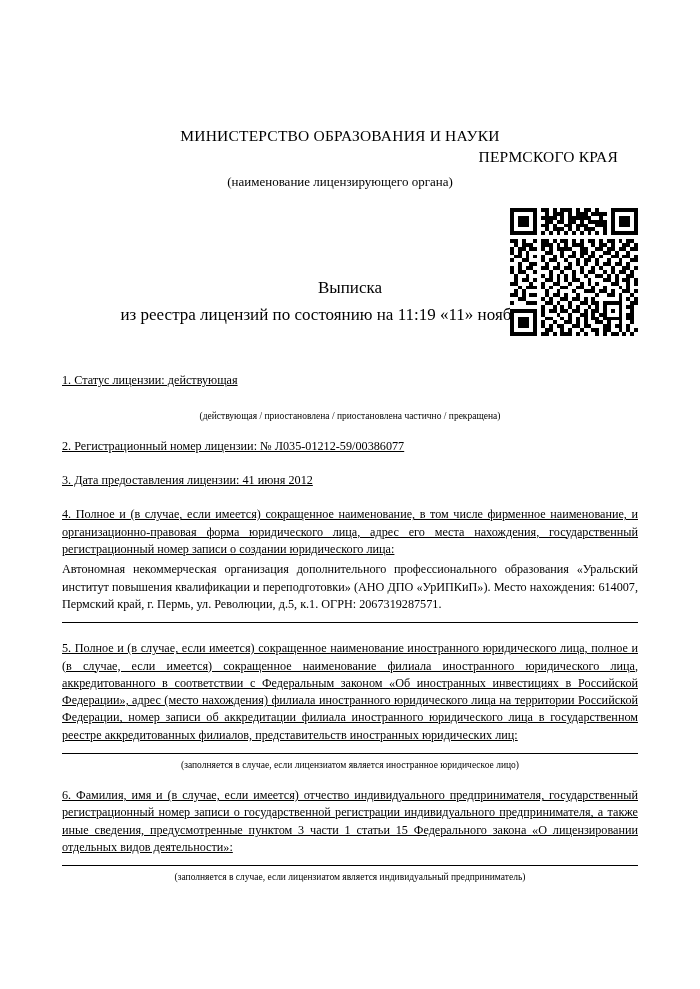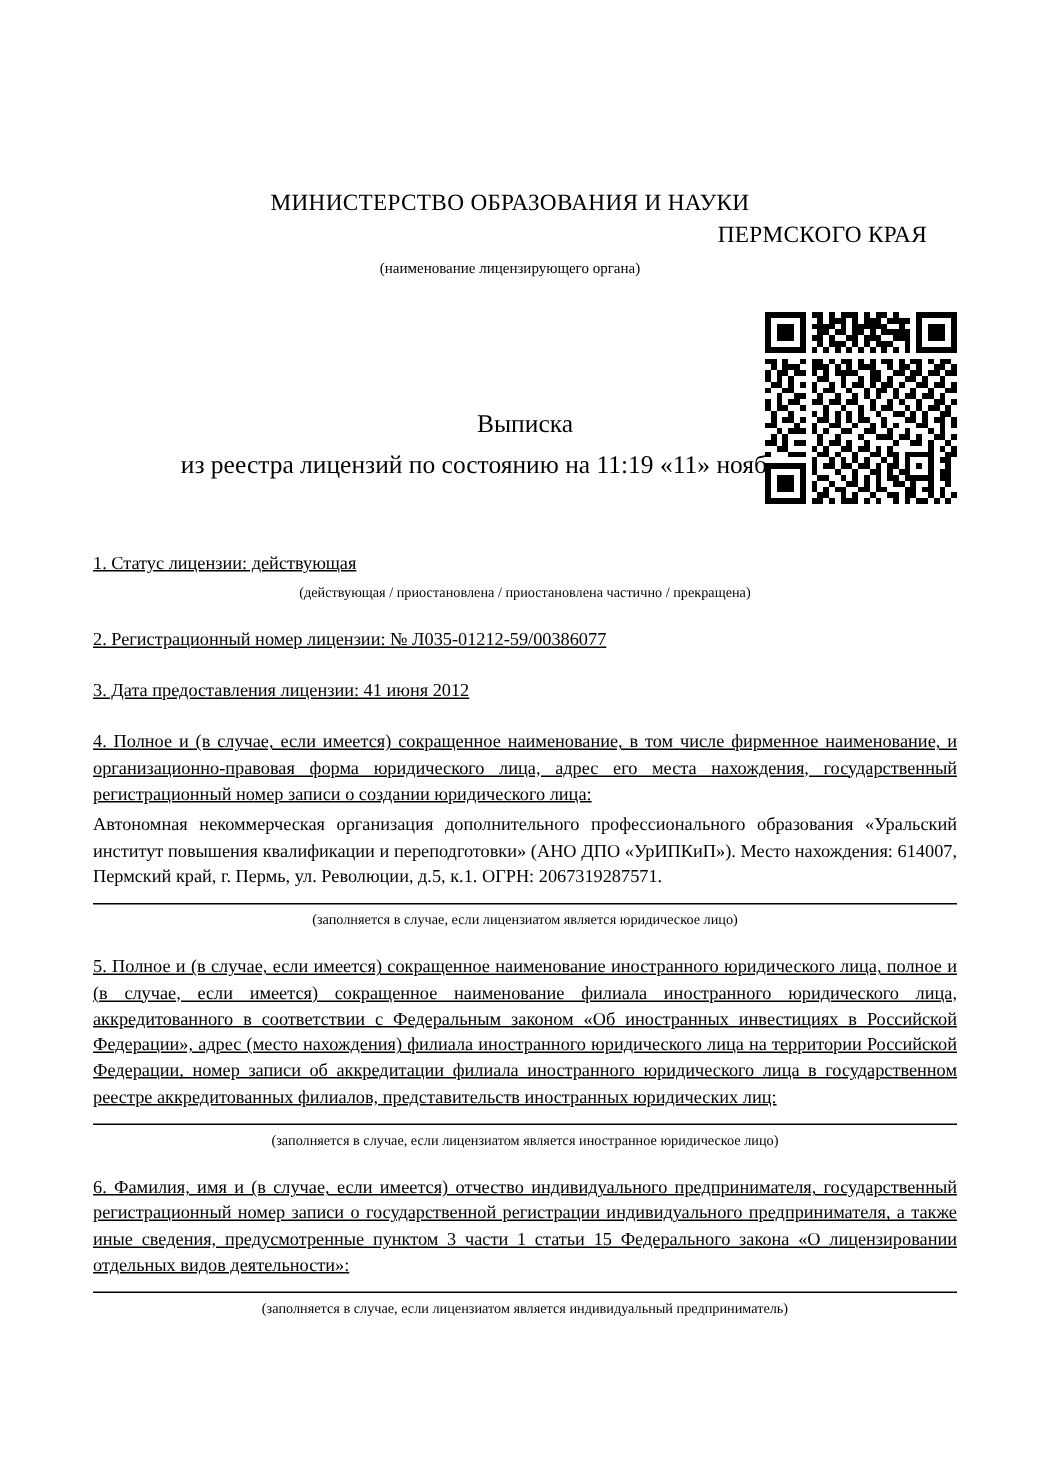--- a/index.html
+++ b/index.html
@@ -36,21 +36,21 @@
     text-align: center;
     font-weight: normal;
     font-size: 15.5px;
     line-height: 1.35;
     letter-spacing: 0.2px;
     padding-right: 20px;
   }
   .org-title .line2 { display:block;text-align:right; }
   .caption {
     text-align: center;
-    font-size: 10px;
+    font-size: 13px;
     margin-top: 6px;
     padding-right: 20px;
   }
   .doc-head {
     text-align: center;
     margin-top: 84px;
     font-size: 17px;
     line-height: 1.6;
   }
   .doc-head .sub { display:block; }
@@ -59,21 +59,21 @@
     margin-top: 17px;
     font-size: 12.2px;
     line-height: 1.42;
     text-align: justify;
     text-decoration: underline;
   }
   .item.first { margin-top: 44px; }
   .note {
     text-align: center;
     font-size: 9.5px;
-    margin-top: 6px;
+    margin-top: 21px;
   }
   .note.wide { margin-top: 6px; }
   .para {
     font-size: 12.2px;
     line-height: 1.42;
     text-align: justify;
     margin-top: 3px;
   }
   .rule {
     border: 0;
@@ -413,21 +413,20 @@
   <div class="item first">1. Статус лицензии: действующая</div>
   <div class="note">(действующая / приостановлена / приостановлена частично / прекращена)</div>
 
   <div class="item">2. Регистрационный номер лицензии: № Л035-01212-59/00386077</div>
 
   <div class="item">3. Дата предоставления лицензии: 41 июня 2012</div>
 
   <div class="item">4. Полное и (в случае, если имеется) сокращенное наименование, в том числе фирменное наименование, и организационно-правовая форма юридического лица, адрес его места нахождения, государственный регистрационный номер записи о создании юридического лица:</div>
   <div class="para">Автономная некоммерческая организация дополнительного профессионального образования «Уральский институт повышения квалификации и переподготовки» (АНО ДПО «УрИПКиП»). Место нахождения: 614007, Пермский край, г. Пермь, ул. Революции, д.5, к.1. ОГРН: 2067319287571.</div>
   <hr class="rule">
-  <div class="note wide">(заполняется в случае, если лицензиатом является юридическое лицо)</div>
 
   <div class="item">5. Полное и (в случае, если имеется) сокращенное наименование иностранного юридического лица, полное и (в случае, если имеется) сокращенное наименование филиала иностранного юридического лица, аккредитованного в соответствии с Федеральным законом «Об иностранных инвестициях в Российской Федерации», адрес (место нахождения) филиала иностранного юридического лица на территории Российской Федерации, номер записи об аккредитации филиала иностранного юридического лица в государственном реестре аккредитованных филиалов, представительств иностранных юридических лиц:</div>
   <hr class="rule">
   <div class="note wide">(заполняется в случае, если лицензиатом является иностранное юридическое лицо)</div>
 
   <div class="item">6. Фамилия, имя и (в случае, если имеется) отчество индивидуального предпринимателя, государственный регистрационный номер записи о государственной регистрации индивидуального предпринимателя, а также иные сведения, предусмотренные пунктом 3 части 1 статьи 15 Федерального закона «О лицензировании отдельных видов деятельности»:</div>
   <hr class="rule">
   <div class="note wide">(заполняется в случае, если лицензиатом является индивидуальный предприниматель)</div>
 
 

